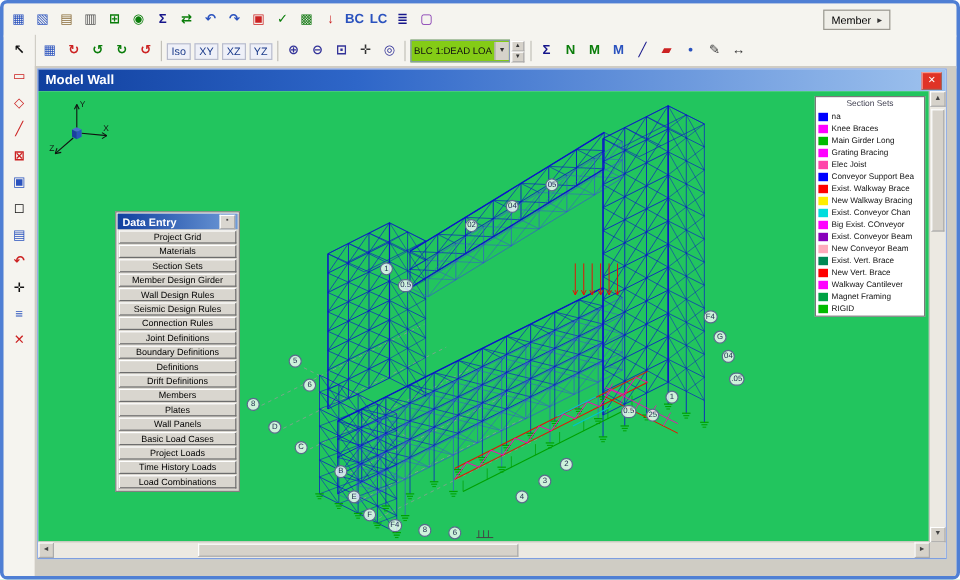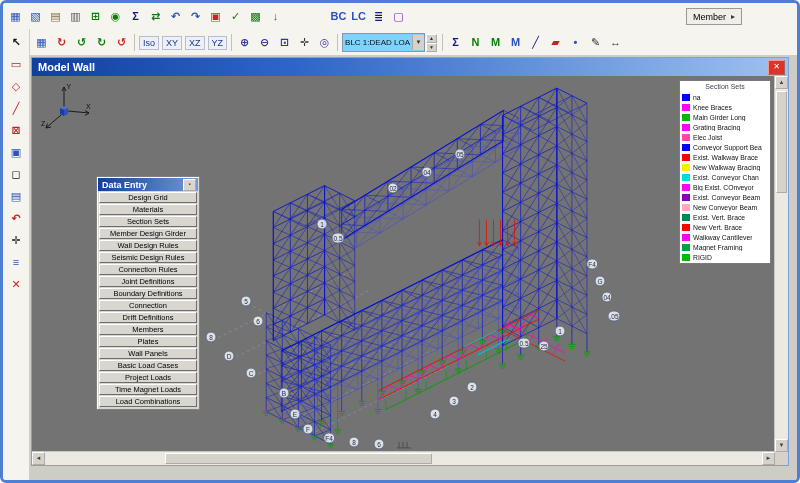--- a/index.html
+++ b/index.html
@@ -11,39 +11,39 @@
   .tb{position:absolute;display:flex;align-items:center;background:#f5f4ef;border-bottom:1px solid #d0cec6;padding:1px 3px;}
   .tb1{left:0;top:0;right:0;height:25px;}
   .tb2{left:26px;top:26px;right:0;height:25px;}
   .strip{display:flex;align-items:center;gap:1px;}
   .icon{width:19px;height:19px;line-height:18px;text-align:center;font-size:11px;font-weight:bold;flex:none;cursor:default;}
   .sep{width:1px;height:17px;background:#c2c0b8;margin:0 3px;flex:none;}
   .tiling{margin-left:auto;margin-right:52px;display:flex;align-items:center;gap:5px;height:17px;
     border:1px solid #9a9890;background:#efeee8;font-size:9px;padding:0 6px;font-family:inherit;}
   .tiling-arrow{font-size:8px;color:#333;}
   .vbtn{font-size:9px;color:#1a3a8a;border:1px solid #b8bccc;background:#eef0f8;padding:1px 3px;margin:0 1px;}
-  .combo{display:flex;align-items:center;height:17px;border:1px solid #8694b8;background:#7dd3fc;margin:0 1px;}
+  .combo{display:flex;align-items:center;height:17px;border:1px solid #8694b8;background:#84cc16;margin:0 1px;}
   .combo-text{font-size:8px;padding:0 2px;white-space:nowrap;max-width:78px;overflow:hidden;}
   .combo-arrow{width:11px;height:15px;background:#d6d2ca;border-left:1px solid #aaa;font-size:6px;line-height:15px;text-align:center;color:#333;}
   .spin{display:flex;flex-direction:column;width:11px;height:17px;margin-right:2px;}
   .spin span{flex:1;background:#d6d2ca;border:1px outset #fff;font-size:5px;line-height:7px;text-align:center;color:#333;}
 
   
   .tbl{position:absolute;left:0;top:26px;bottom:0;width:26px;background:#f5f4ef;border-right:1px solid #d0cec6;
     display:flex;flex-direction:column;align-items:center;padding-top:4px;gap:3px;}
 
   
   .mdi{position:absolute;left:26px;top:52px;right:0;bottom:0;background:#cfccc4;padding:2px;}
   .mv{position:absolute;left:2px;top:2px;right:8px;bottom:14px;border:1px solid #7d9ee0;background:#fff;}
   .mv-title{height:18px;background:linear-gradient(90deg,#10409f 0%,#2e66c8 35%,#9ec2ee 100%);
     color:#fff;font-size:11px;font-weight:bold;display:flex;align-items:center;padding:0 3px 0 6px;}
   .mv-close{margin-left:auto;width:15px;height:13px;background:#e03326;border:1px outset #f59a90;
     color:#fff;font-size:8px;line-height:11px;text-align:center;font-weight:bold;}
   .mv-client{position:absolute;left:0;right:0;top:18px;bottom:0;}
-  .canvas{position:absolute;left:0;top:0;right:13px;bottom:13px;background:#737373;overflow:hidden;padding-left:24px;}
+  .canvas{position:absolute;left:0;top:0;right:13px;bottom:13px;background:#22c55e;overflow:hidden;padding-left:24px;}
   #model-svg{position:absolute;inset:0;width:100%;height:100%;}
 
   
   .triad{position:absolute;left:6px;top:4px;width:56px;height:52px;}
   .triad text{font-size:7px;fill:#111;font-family:inherit;}
 
   
   .bubbles{position:absolute;inset:0;pointer-events:none;}
   .bubble{position:absolute;transform:translate(-50%,-50%);min-width:11px;height:11px;padding:0 1px;
     border:1px solid #5a6b8c;border-radius:7px;background:rgba(255,255,255,0.78);
@@ -94,21 +94,21 @@
         <span class="icon" style="color: rgb(10, 125, 10);">⊞</span>
         <span class="icon" style="color: rgb(10, 125, 10);">◉</span>
         <span class="icon" style="color: rgb(21, 21, 138);">Σ</span>
         <span class="icon" style="color: rgb(10, 125, 10);">⇄</span>
         <span class="icon" style="color: rgb(42, 82, 190);">↶</span>
         <span class="icon" style="color: rgb(42, 82, 190);">↷</span>
         <span class="icon" style="color: rgb(204, 34, 34);">▣</span>
         <span class="icon" style="color: rgb(10, 125, 10);">✓</span>
         <span class="icon" style="color: rgb(17, 119, 17);">▩</span>
         <span class="icon" style="color: rgb(204, 34, 34);">↓</span>
-        <span class="icon" style="color: rgb(42, 82, 190); margin-left: 43px;">BC</span>
+        <span class="icon" style="color: rgb(42, 82, 190);">BC</span>
         <span class="icon" style="color: rgb(42, 82, 190);">LC</span>
         <span class="icon" style="color: rgb(21, 21, 138);">≣</span>
         <span class="icon" style="color: rgb(119, 34, 170);">▢</span>
       </div>
     <button class="tiling">
       <span>Member</span>
       <span class="tiling-arrow">▸</span>
     </button>
   </div>
 
@@ -1079,37 +1079,37 @@
               <div class="bubble" style="left: 582px; top: 240px;">.05</div>
             </div>
 
           <div class="de">
             <div class="de-title">
               <span>Data Entry</span>
               <span class="de-btn">▪</span>
             </div>
             <div class="de-list">
 
-            <button class="de-item">Design Grid</button>
+            <button class="de-item">Project Grid</button>
                 <button class="de-item">Materials</button>
                 <button class="de-item">Section Sets</button>
                 <button class="de-item">Member Design Girder</button>
                 <button class="de-item">Wall Design Rules</button>
                 <button class="de-item">Seismic Design Rules</button>
                 <button class="de-item">Connection Rules</button>
                 <button class="de-item">Joint Definitions</button>
                 <button class="de-item">Boundary Definitions</button>
-                <button class="de-item">Connection</button>
+                <button class="de-item">Definitions</button>
                 <button class="de-item">Drift Definitions</button>
                 <button class="de-item">Members</button>
                 <button class="de-item">Plates</button>
                 <button class="de-item">Wall Panels</button>
                 <button class="de-item">Basic Load Cases</button>
                 <button class="de-item">Project Loads</button>
-                <button class="de-item">Time Magnet Loads</button>
+                <button class="de-item">Time History Loads</button>
                 <button class="de-item">Load Combinations</button>
               </div>
           </div>
 
           <div class="legend">
             <div class="leg-title">Section Sets</div>
             <div>
 
                 <div class="leg-item">
                   <span class="leg-sq" style="background: rgb(0, 0, 255);"></span>

